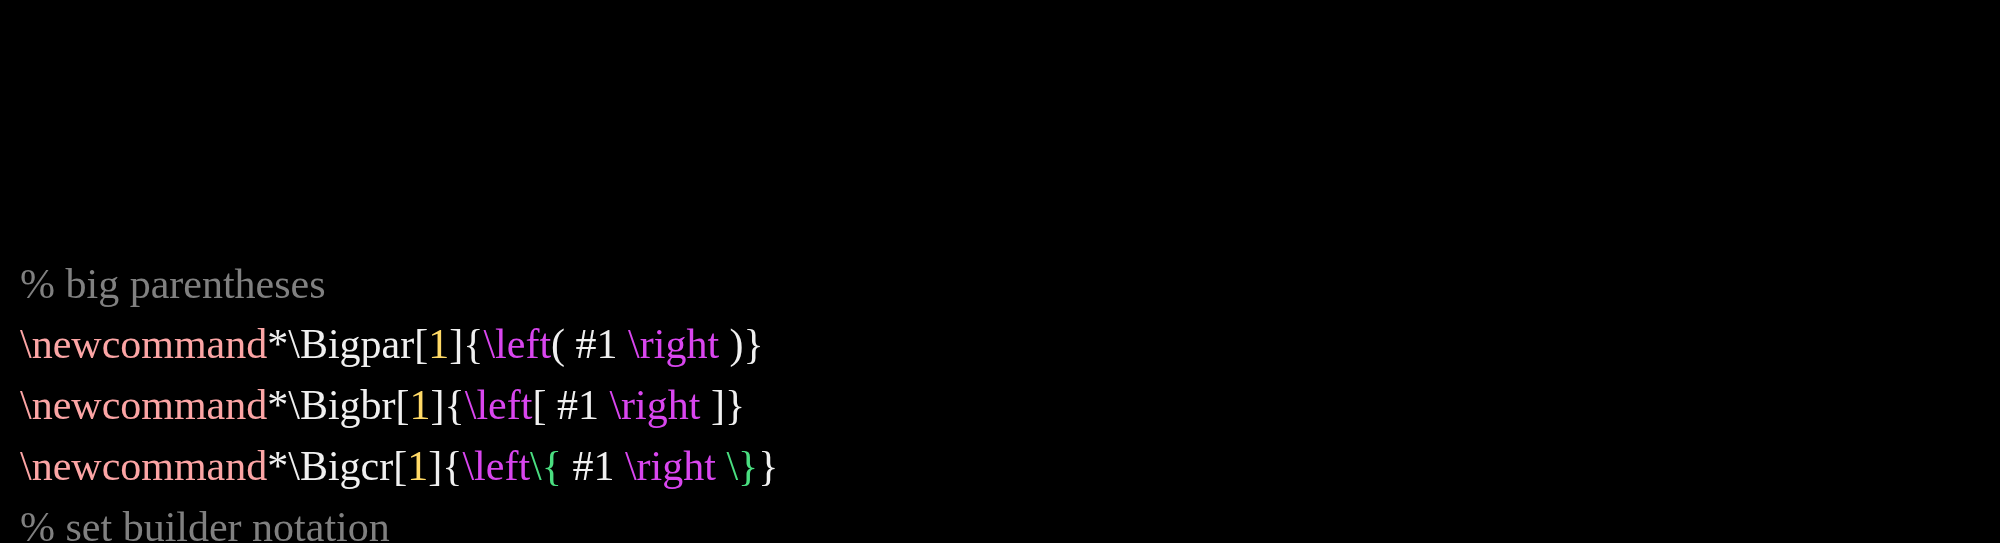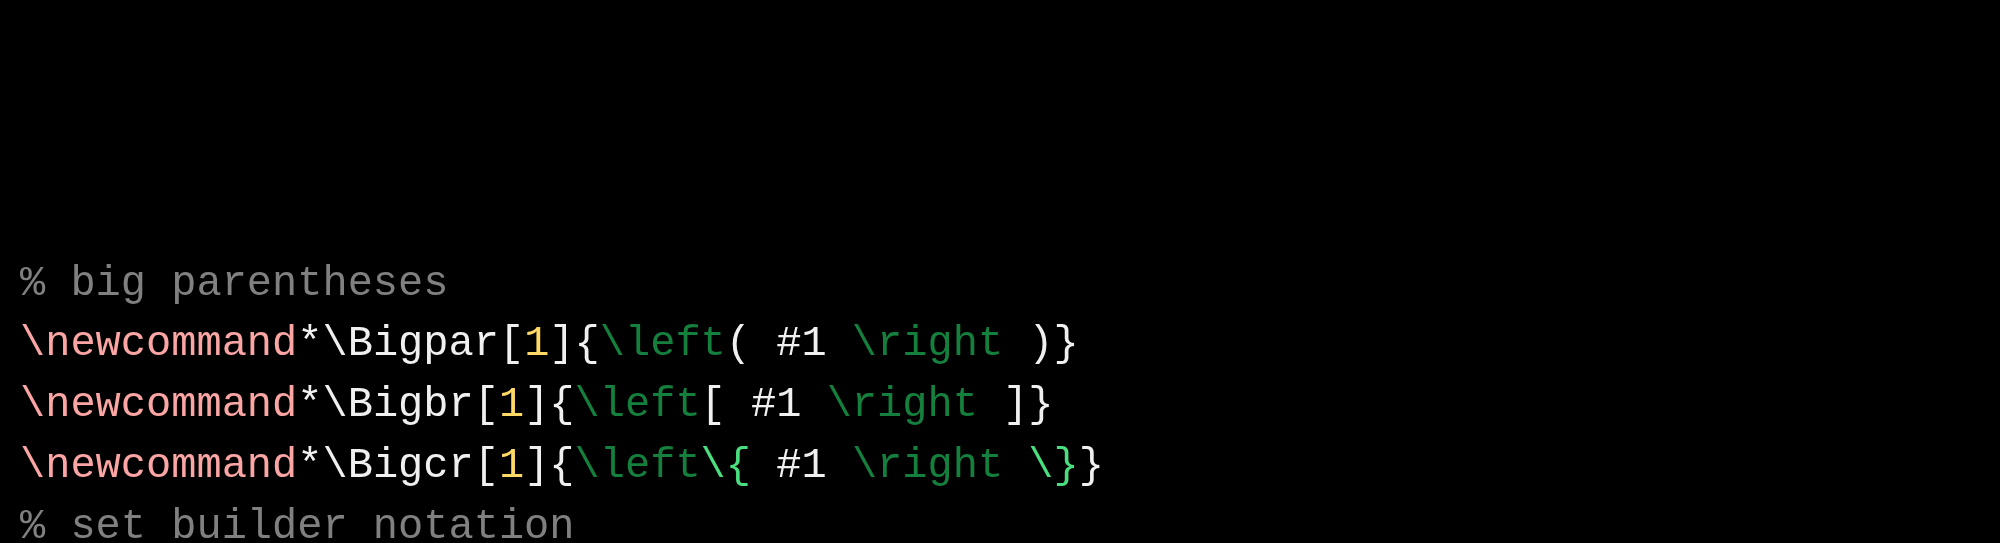--- a/index.html
+++ b/index.html
@@ -14,26 +14,27 @@
       line-height: 1.45;
       padding: 10px 20px;
       white-space: pre;
       color: #d4d4d4;
       width: 2000px;
       height: 543px;
       overflow: hidden;
     }
     .line {
       display: block;
+      font-family: Liberation Serif, serif;
     }
     .comment { color: #808080; }
     .keyword { color: #fca5a5; }
     .white { color: #f0f0f0; }
     .yellow { color: #ffd966; }
-    .purple { color: #15803d; margin-top: 44px; }
+    .purple { color: #d946ef; margin-top: 44px; }
     .green { color: #4ade80; }
   </style>
 </head>
 <body>
 
 
 
 <div class="code"><span class="line"><span class="comment">% big parentheses</span></span><span class="line"><span class="keyword">\newcommand</span><span class="white">*</span><span class="white">\Bigpar</span><span class="white">[</span><span class="yellow">1</span><span class="white">]</span><span class="white">{</span><span class="purple">\left</span><span class="white">( </span><span class="white">#1 </span><span class="purple">\right</span><span class="white"> )</span><span class="white">}</span></span><span class="line"><span class="keyword">\newcommand</span><span class="white">*</span><span class="white">\Bigbr</span><span class="white">[</span><span class="yellow">1</span><span class="white">]</span><span class="white">{</span><span class="purple">\left</span><span class="white">[ </span><span class="white">#1 </span><span class="purple">\right</span><span class="white"> ]</span><span class="white">}</span></span><span class="line"><span class="keyword">\newcommand</span><span class="white">*</span><span class="white">\Bigcr</span><span class="white">[</span><span class="yellow">1</span><span class="white">]</span><span class="white">{</span><span class="purple">\left</span><span class="green">\{</span><span class="white"> </span><span class="white">#1 </span><span class="purple">\right</span><span class="white"> </span><span class="green">\}</span><span class="white">}</span></span><span class="line"><span class="comment">% set builder notation</span></span></div>
 
 

